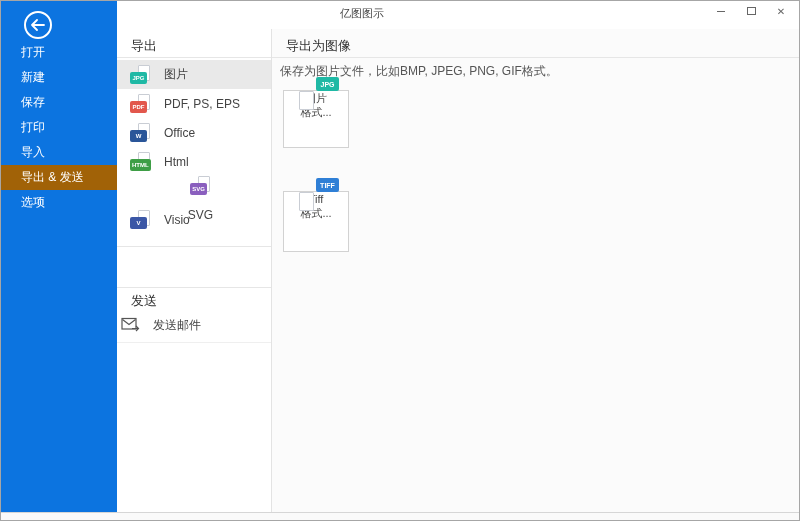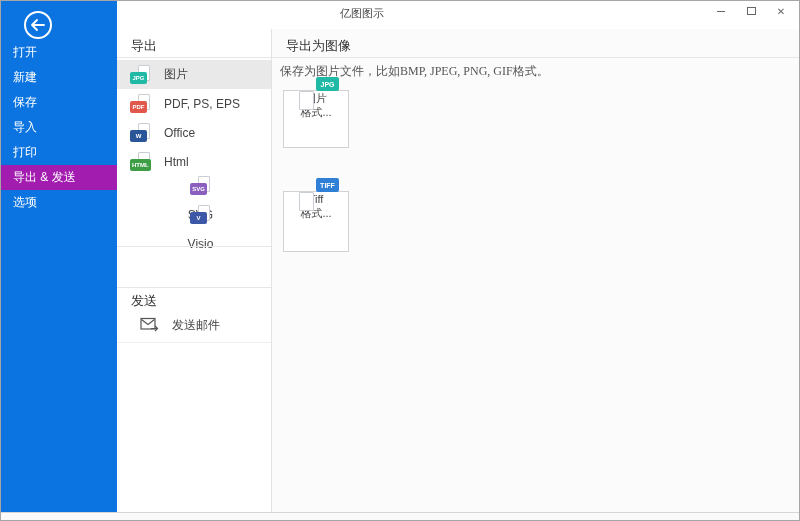--- a/index.html
+++ b/index.html
@@ -8,21 +8,21 @@
   .window { position:relative; width:800px; height:521px; background:#fff;
     border:1px solid #a6a6a6; overflow:hidden; }
 
   
   .sidebar { position:absolute; left:0; top:0; width:116px; height:511px; background:#0c74e0; }
   .back-btn { position:absolute; left:23px; top:10px; width:28px; height:28px;
     border:2px solid #fff; border-radius:50%; display:flex; align-items:center;
     justify-content:center; cursor:pointer; }
   .back-btn svg { display:block; }
   .sb-menu { position:absolute; left:0; top:39px; width:100%; }
-  .sb-item { height:25px; display:flex; align-items:center; padding-left:12px;
+  .sb-item { height:25px; display:flex; align-items:center; padding-left:20px;
     color:#fff; font-size:12px; gap:7px; cursor:pointer; white-space:nowrap; }
   .exit-icon { width:13px; height:13px; border-radius:50%; background:#fff;
     display:flex; align-items:center; justify-content:center; }
   .exit-icon i { display:block; width:7px; height:2px; background:#0c74e0; }
 
   
   .titlebar { position:absolute; left:116px; top:0; width:683px; height:28px; background:#fff; }
   .win-title { position:absolute; left:0; top:5px; width:722px; text-align:center;
     font-size:11px; color:#444; pointer-events:none; }
   .win-controls { position:absolute; right:6px; top:2px; display:flex; gap:6px; }
@@ -40,21 +40,21 @@
   .export-row.selected { background:#e9e9e9; }
 
   .file-icon { position:relative; width:21px; height:19px; flex:0 0 auto; }
   .file-icon .page { position:absolute; top:0; right:1px; width:12px; height:16px;
     background:#fff; border:1px solid #c9cdd4; border-radius:1px; }
   .file-icon .badge { position:absolute; left:0; bottom:0; min-width:17px; height:12px;
     border-radius:2px; color:#fff; font-size:6px; font-weight:bold; display:flex;
     align-items:center; justify-content:center; padding:0 2px; }
 
   .send-row { position:absolute; left:0; width:100%; height:28px; display:flex;
-    align-items:center; padding-left:23px; gap:13px; font-size:12px; color:#444; cursor:pointer; }
+    align-items:center; padding-left:4px; gap:13px; font-size:12px; color:#444; cursor:pointer; }
 
   
   .right-panel { position:absolute; left:270px; top:28px; width:529px; height:483px;
     background:#fbfbfb; border-left:1px solid #e3e3e3; }
   .desc { position:absolute; left:8px; font-size:12px; color:#555; white-space:nowrap; }
   .fmt-card { position:absolute; left:11px; width:66px; background:#fff;
     border:1px solid #d2d2d2; text-align:center; font-size:11px; color:#444; cursor:pointer; }
   .card-icon { position:relative; width:26px; height:22px; margin:7px auto 2px auto; }
   .card-icon .page { position:absolute; top:0; right:2px; width:15px; height:19px;
     background:#fff; border:1px solid #c9cdd4; border-radius:1px; }
@@ -83,26 +83,26 @@
       <div class="sb-item">
           <span>打开</span>
         </div>
       <div class="sb-item">
           <span>新建</span>
         </div>
       <div class="sb-item">
           <span>保存</span>
         </div>
       <div class="sb-item">
+          <span>打印</span>
+        </div>
+      <div class="sb-item">
           <span>导入</span>
         </div>
-      <div class="sb-item">
-          <span>打印</span>
-        </div>
-      <div class="sb-item selected" style="background-color: #a21caf;">
+      <div class="sb-item selected" style="background-color: #a16207;">
           <span>导出 &amp; 发送</span>
         </div>
       <div class="sb-item">
           <span>选项</span>
         </div>
     </div>
   </div>
 
   <div class="titlebar"></div>
   <div class="win-title">亿图图示</div>
@@ -150,21 +150,21 @@
         </span>
       <span>Html</span>
     </div>
     <div class="export-row" style="top:147px;flex-direction:column;">
       <span class="file-icon">
           <span class="page"></span>
           <span class="badge" style="background-color: rgb(138, 95, 190);">SVG</span>
         </span>
       <span>SVG</span>
     </div>
-    <div class="export-row" style="top:176px;flex-direction:column;">
+    <div class="export-row" style="top:176px;">
       <span class="file-icon">
           <span class="page"></span>
           <span class="badge" style="background-color: rgb(59, 87, 166);">V</span>
         </span>
       <span>Visio</span>
     </div>
 
     <div class="hdiv" style="top:217px;"></div>
     <div class="hdiv" style="top:258px;"></div>
     <div class="panel-header" style="top:263px;">发送</div>
@@ -179,21 +179,21 @@
       </span>
       <span>发送邮件</span>
     </div>
     <div class="hdiv" style="top:313px; background:#efefef;"></div>
   </div>
 
   <div class="right-panel">
     <div class="panel-header" style="top:8px;">导出为图像</div>
     <div class="hdiv" style="top:28px;"></div>
 
-    <div class="desc" style="top:34px;font-family:Liberation Serif, serif;">保存为图片文件，比如BMP, JPEG, PNG, GIF格式。</div>
+    <div class="desc" style="top:34px;">保存为图片文件，比如BMP, JPEG, PNG, GIF格式。</div>
 
     <div class="fmt-card" style="top:61px; height:58px;">
       <span class="card-icon"><span class="page"></span><span class="badge" style="background-color: rgb(31, 185, 165);">JPG</span></span>
       <div class="card-line">图片</div>
       <div class="card-line">格式...</div>
     </div>
 
 
     <div class="fmt-card" style="top:162px; height:61px;">
       <span class="card-icon"><span class="page"></span><span class="badge" style="background-color: rgb(47, 127, 214);">TIFF</span></span>

